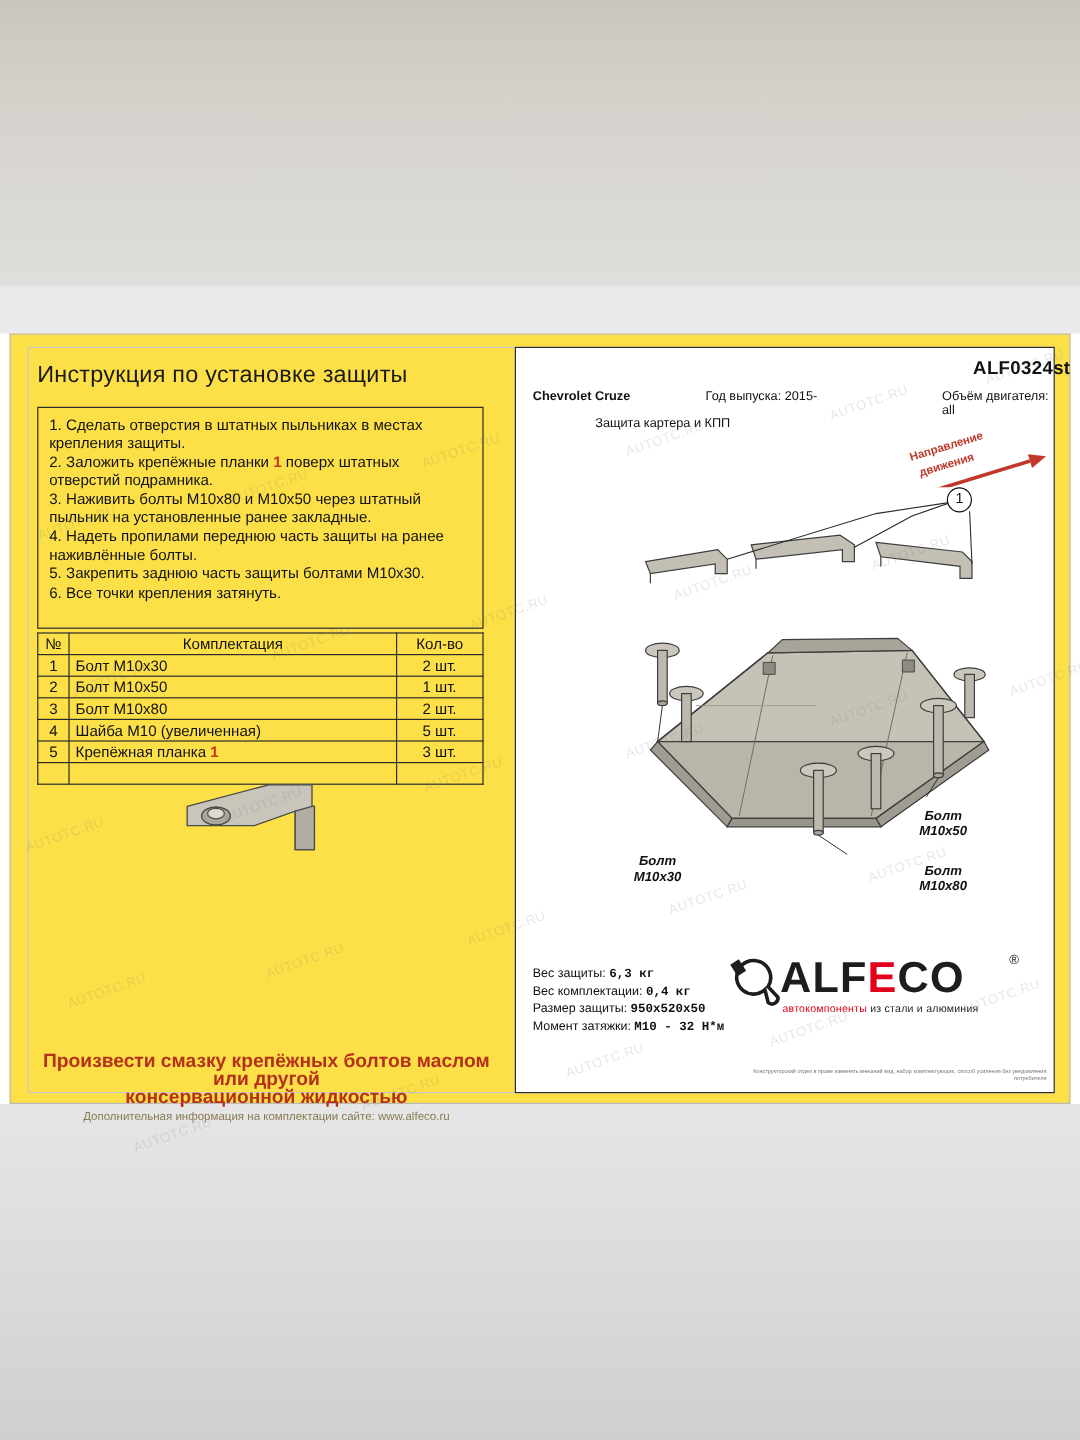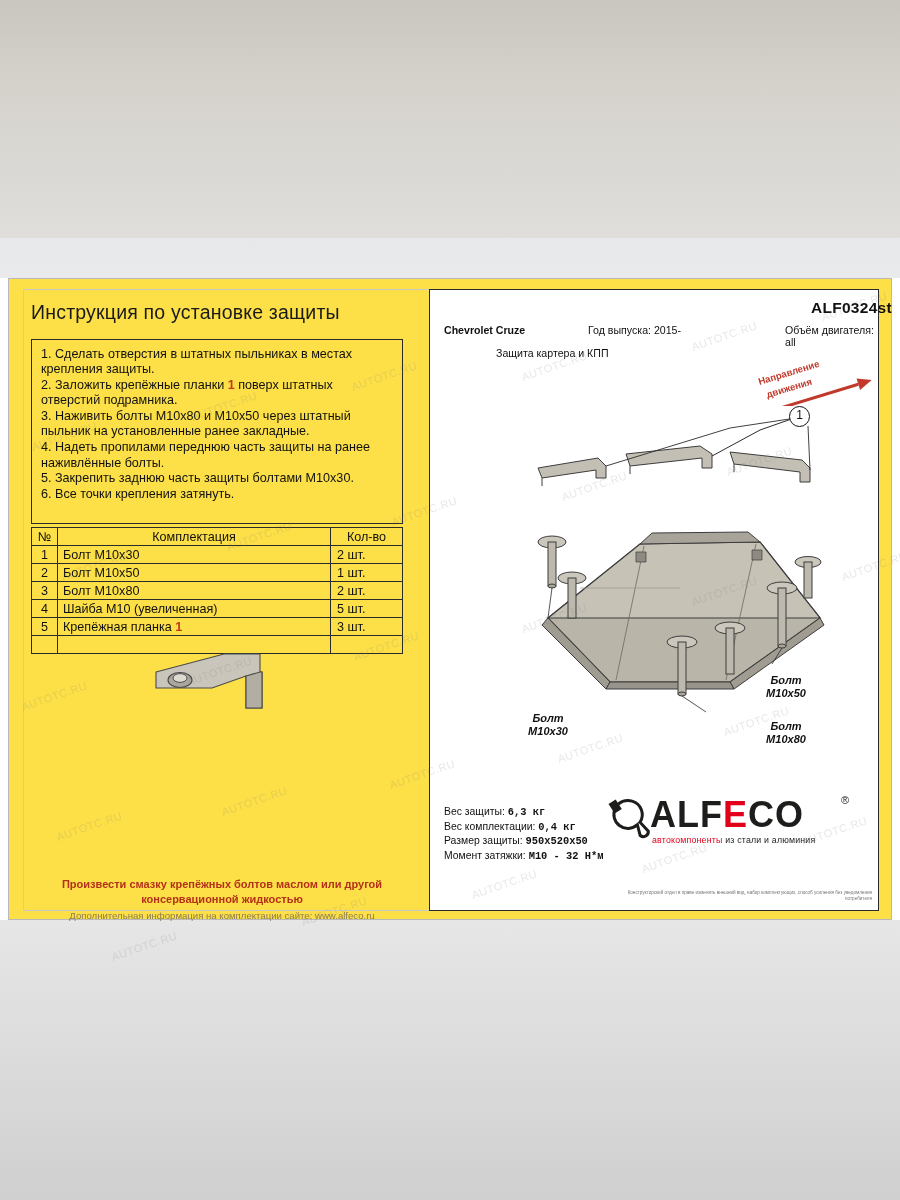--- a/index.html
+++ b/index.html
@@ -97,36 +97,36 @@
     color: #111;
     font-weight: normal;
     text-align: left;
     height: 17px;
     box-sizing: border-box;
   }
   .kit-table th { text-align: center; font-weight: normal; }
   .col-num { width: 26px; text-align: center; }
   .col-qty { width: 72px; }
   .kit-table td.col-num { text-align: center; }
-  .kit-table td.col-qty { text-align: left; padding-left: 6px; }
+  .kit-table td.col-qty { text-align: left; padding-left: 21px; }
   .part-cell {
     border-top: none !important;
     height: 86px;
     position: relative;
   }
   .bracket-svg { position: absolute; left: 92px; top: 6px; }
   .bottom-note {
     position: absolute;
     left: 0; top: 582px;
     width: 390px;
     text-align: center;
   }
   .bottom-note .red {
     color: #b4301a;
-    font-size: 11px;
+    font-size: 16px;
     line-height: 15px;
     font-weight: 600;
   }
   .bottom-note .small {
     color: #8a7b52;
     font-size: 9.6px;
     margin-top: 3px;
   }
   
   .right-panel {

